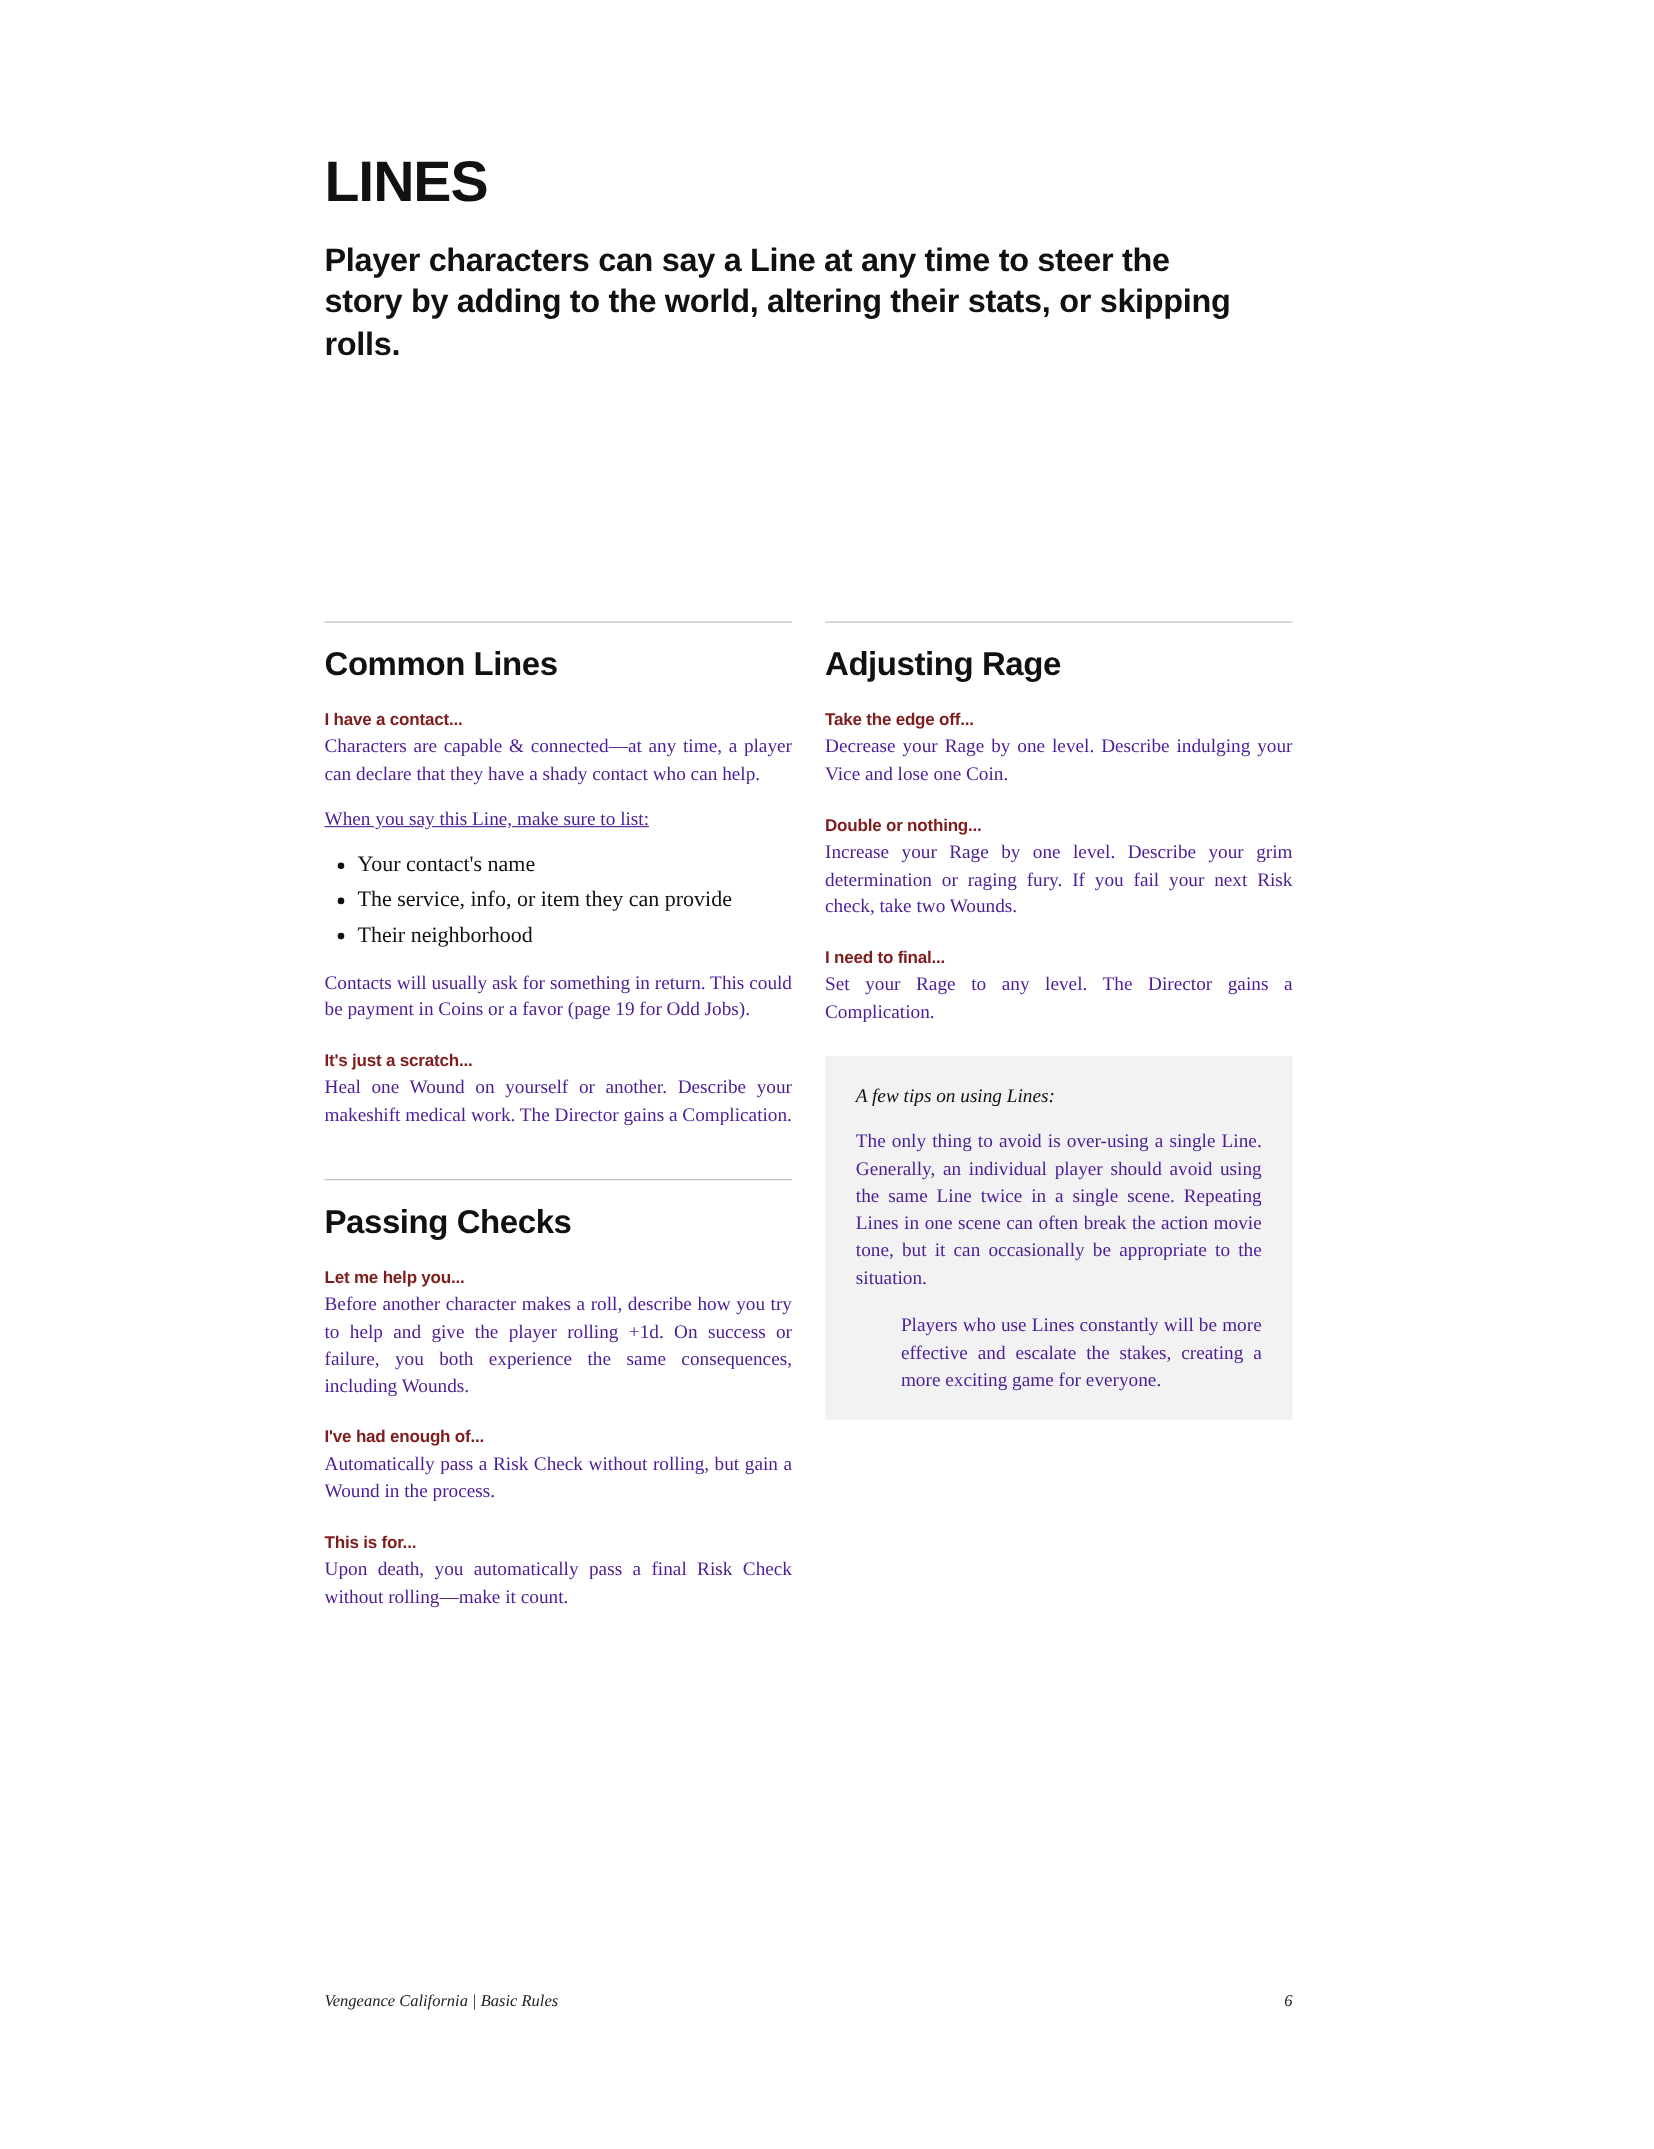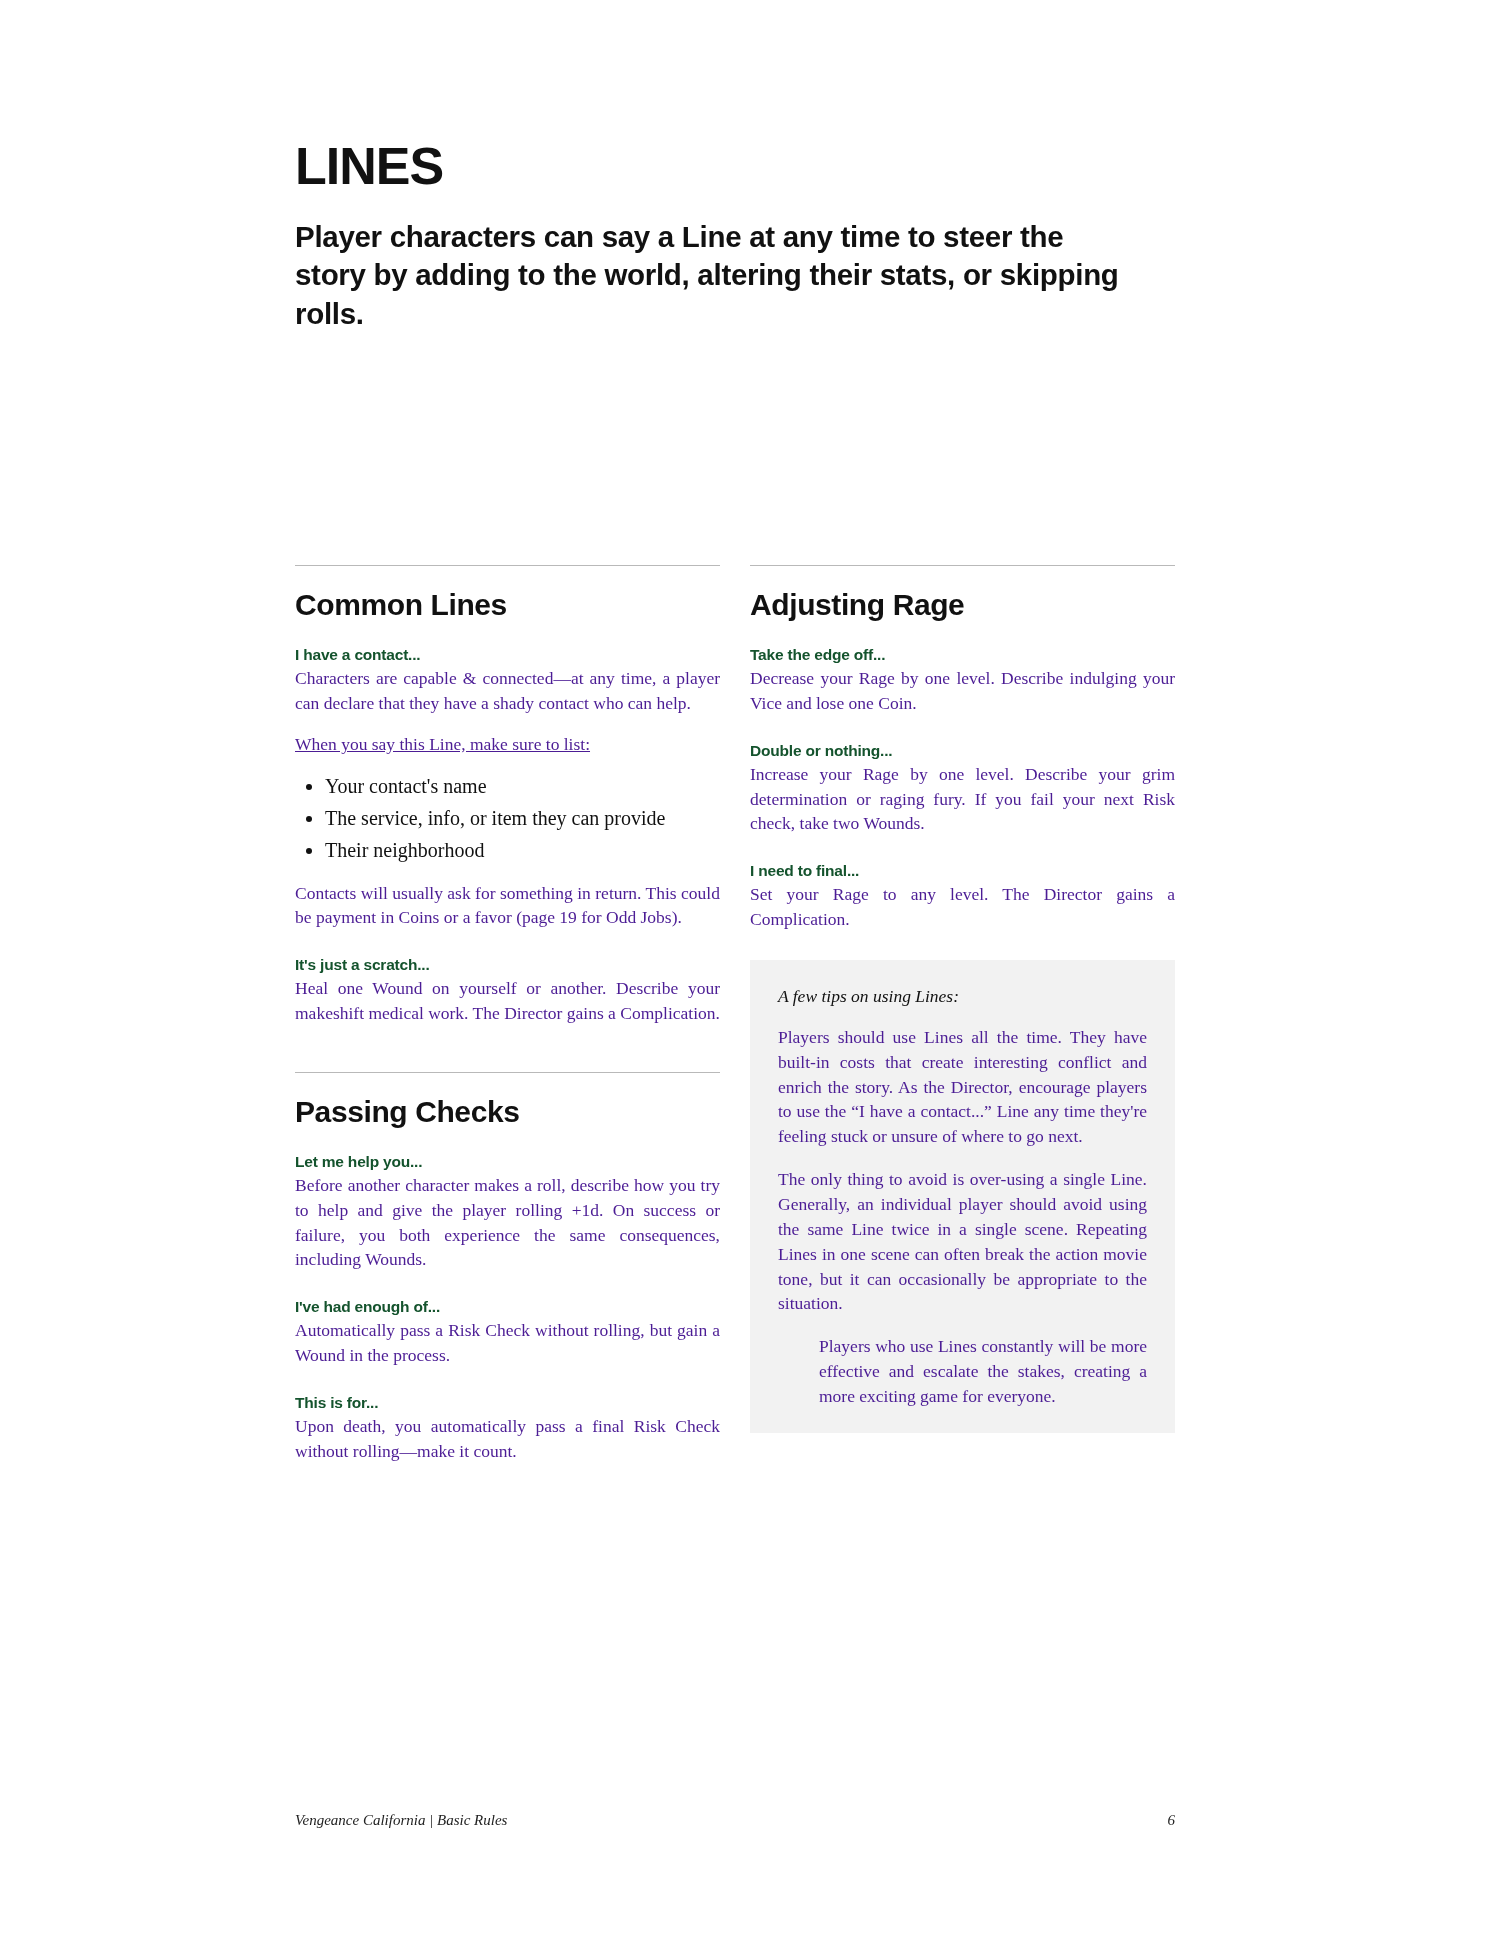--- a/index.html
+++ b/index.html
@@ -73,21 +73,21 @@
     letter-spacing: -0.4px;
     margin: 0 0 24px 0;
     color: #111;
   }
   .lead {
     font-family: "Liberation Sans", sans-serif;
     font-weight: bold;
     font-size: 15.5px;
     letter-spacing: -0.2px;
     margin: 0 0 2px 0;
-    color: #14532d;
+    color: #7f1d1d;
   }
   p.body {
     font-family: "Liberation Serif", serif;
     font-size: 17.5px;
     line-height: 1.42;
     margin: 0 0 16px 0;
     text-align: justify;
     color: #4c1d95;
   }
   p.body.tight { margin-bottom: 14px; text-decoration: underline; }
@@ -188,21 +188,20 @@
       <p class="body last">Decrease your Rage by one level. Describe indulging your Vice and lose one Coin.</p>
 
       <h3 class="lead">Double or nothing...</h3>
       <p class="body last">Increase your Rage by one level. Describe your grim determination or raging fury. If you fail your next Risk check, take two Wounds.</p>
 
       <h3 class="lead">I need to final...</h3>
       <p class="body">Set your Rage to any level. The Director gains a Complication.</p>
 
       <div class="tipbox">
         <p class="tip-title">A few tips on using Lines:</p>
-        <p class="body">Players should use Lines all the time. They have built-in costs that create interesting conflict and enrich the story. As the Director, encourage players to use the “I have a contact...” Line any time they're feeling stuck or unsure of where to go next.</p>
         <p class="body">The only thing to avoid is over-using a single Line. Generally, an individual player should avoid using the same Line twice in a single scene. Repeating Lines in one scene can often break the action movie tone, but it can occasionally be appropriate to the situation.</p>
         <p class="body">Players who use Lines constantly will be more effective and escalate the stakes, creating a more exciting game for everyone.</p>
       </div>
 
     </div>
   </div>
 
   <div class="footer">
     <span>Vengeance California | Basic Rules</span>
     <span>6</span>

